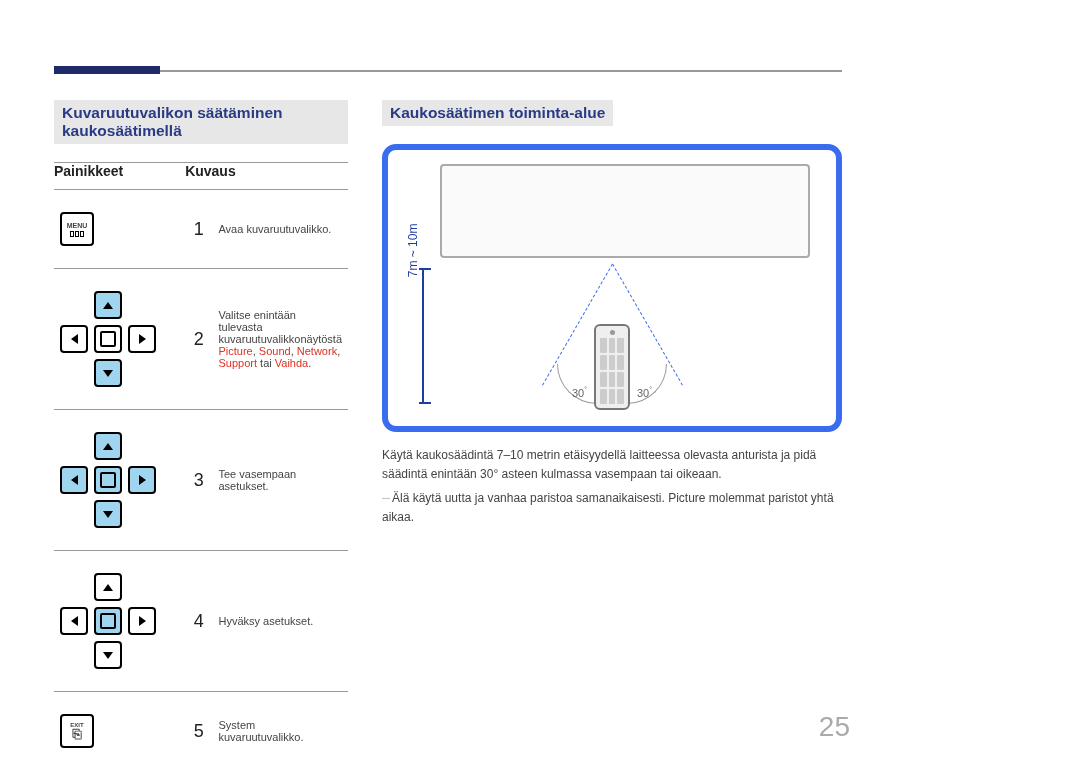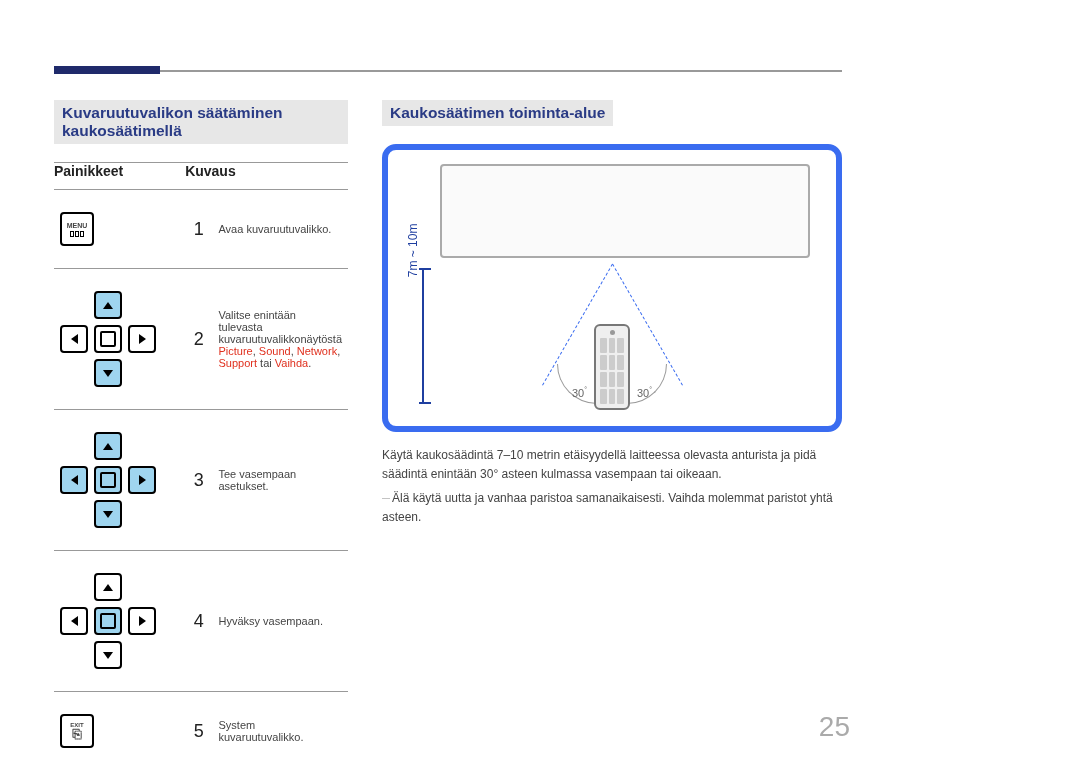--- a/index.html
+++ b/index.html
@@ -158,21 +158,21 @@
                   </div>
                 <div class="arm right">
                     <span class="tri right"></span>
                   </div>
                 <div class="arm center hl">
                     <div class="inner"></div>
                   </div>
               </div>
             </td>
             <td class="num">4</td>
-            <td>Hyväksy vasempaan.</td>
+            <td>Hyväksy asetukset.</td>
           </tr>
 
           <tr>
             <td class="btncell">
               <div class="icon-box" style="font-size:6px;">
                 <span>EXIT</span>
                 <span style="font-size:12px; line-height:1;">⎘</span>
               </div>
             </td>
             <td class="num">5</td>
@@ -209,20 +209,20 @@
               <span></span>
               <span></span>
               <span></span>
               <span></span>
             </div>
         </div>
       </div>
 
       <div class="paras">
         <p>Käytä kaukosäädintä 7–10 metrin etäisyydellä laitteessa olevasta anturista ja pidä säädintä enintään 30° asteen kulmassa vasempaan tai oikeaan.</p>
-        <p class="dash">Älä käytä uutta ja vanhaa paristoa samanaikaisesti. Vaihda molemmat paristot yhtä asteen.</p>
+        <p class="dash">Älä käytä uutta ja vanhaa paristoa samanaikaisesti. Picture molemmat paristot yhtä aikaa.</p>
       </div>
     </div>
 
   </div>
 
   <div class="pagenum">25</div>
 </div>
 
 </body></html>

